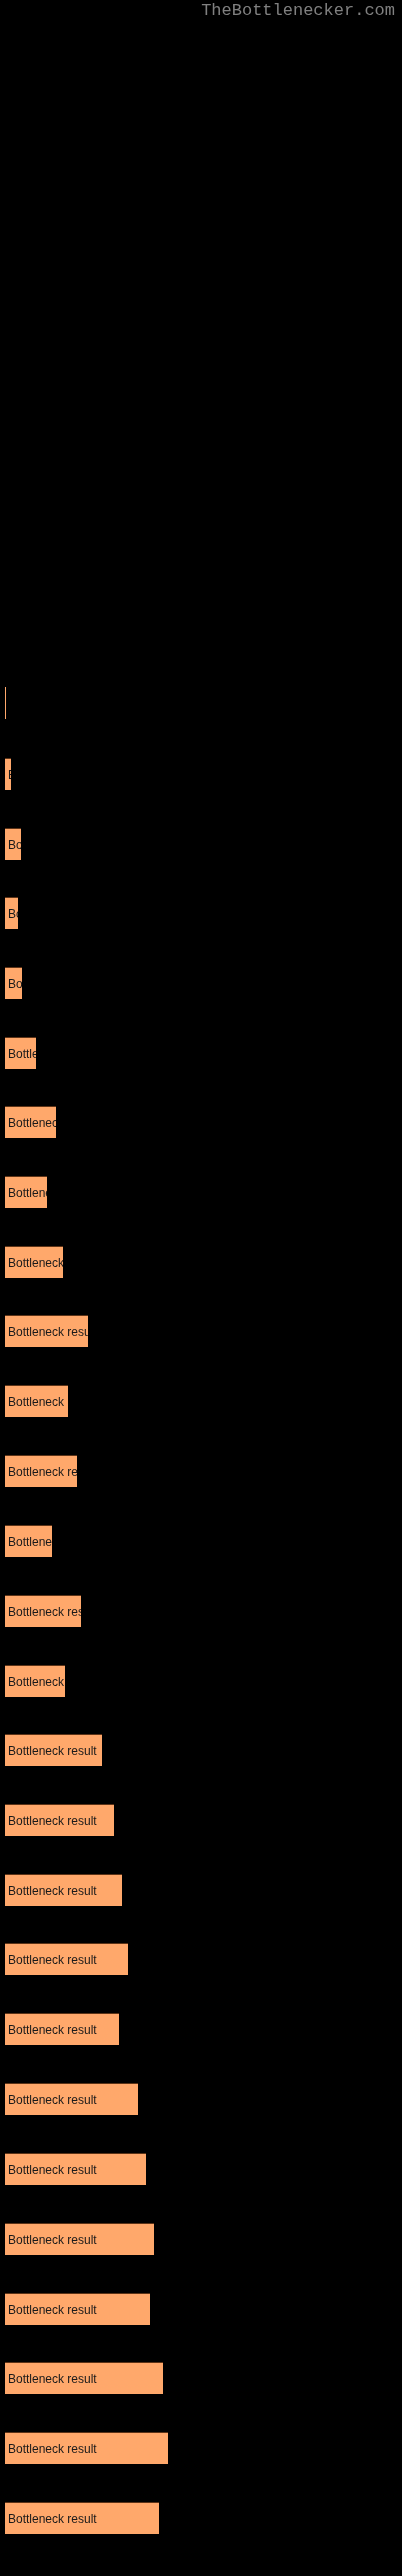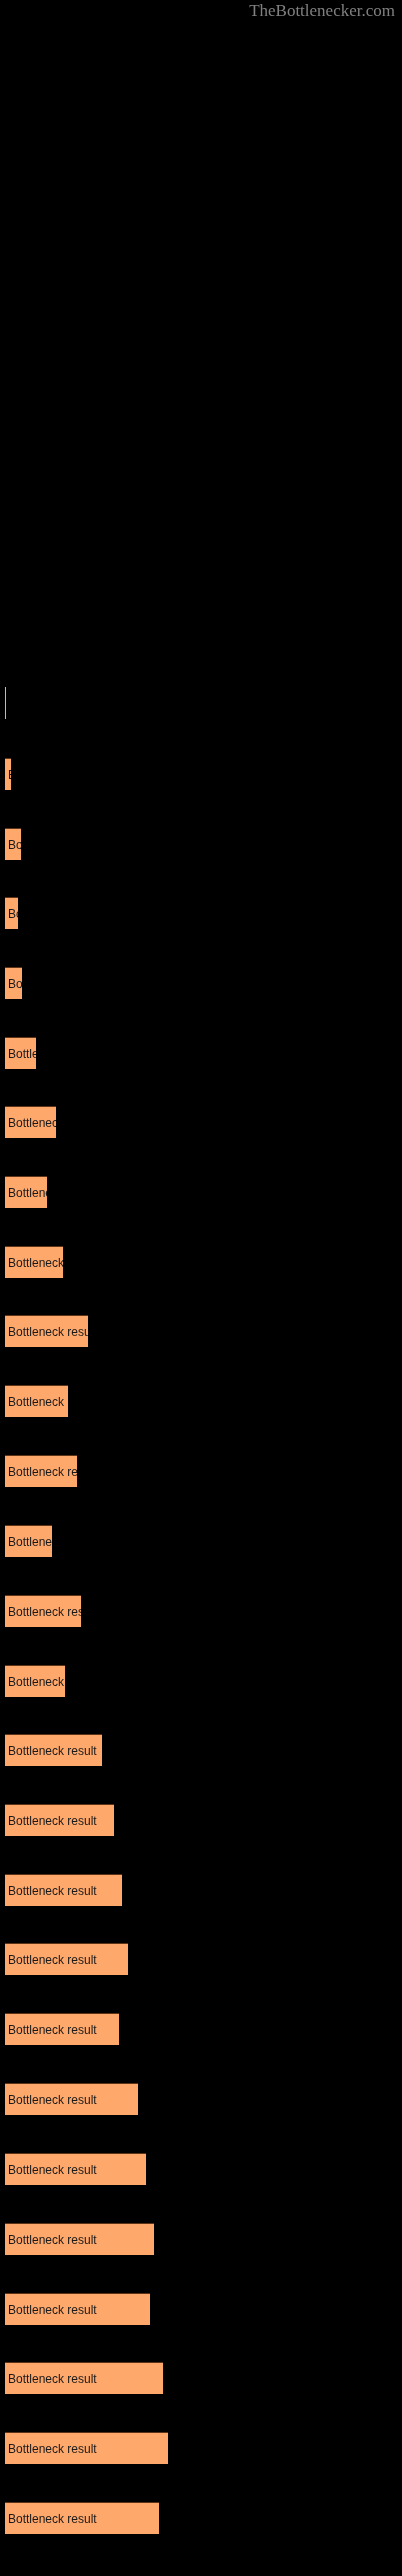--- a/index.html
+++ b/index.html
@@ -25,21 +25,21 @@
 
   
   .watermark {
     position: absolute;
     top: 0px;
     right: 8px;
     height: 21px;
     line-height: 21px;
     color: #808080;
     font-size: 17px;
-    font-family: Liberation Serif, serif;
+    font-family: Liberation Mono, monospace;
     letter-spacing: 0px;
     white-space: nowrap;
     user-select: none;
   }
 
   
   .plot-area {
     position: absolute;
     left: 0;
     top: 0;

